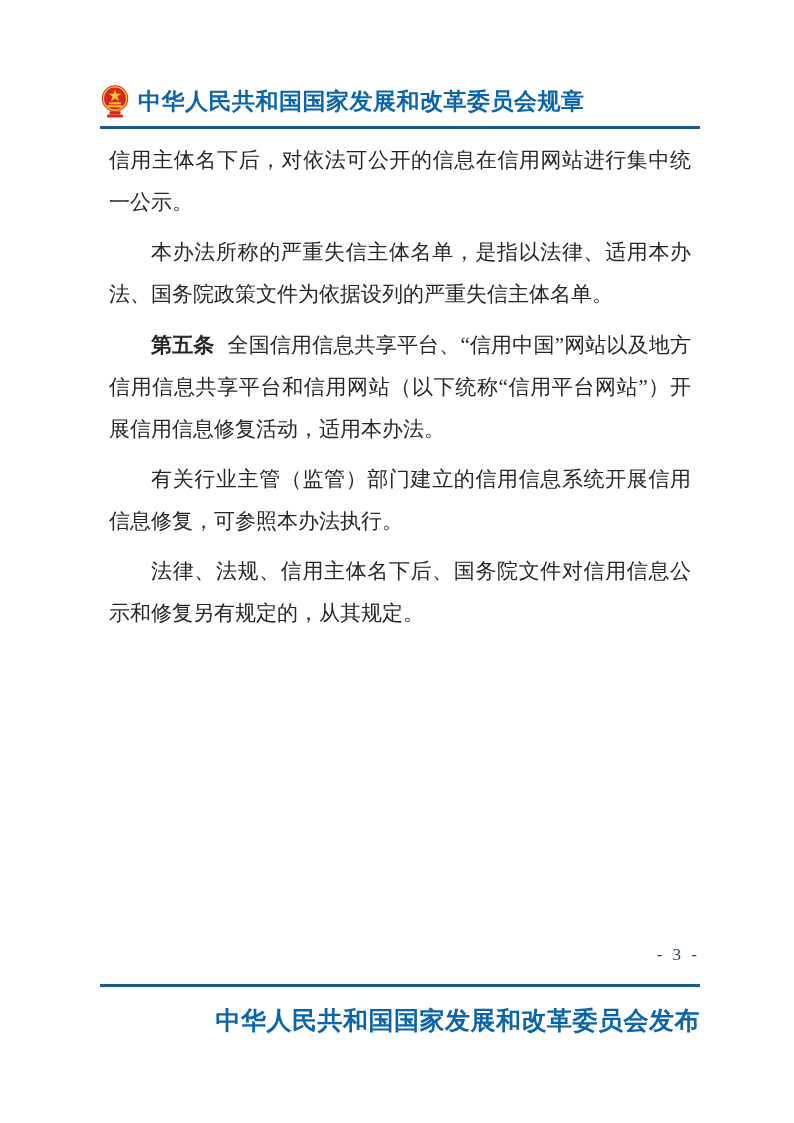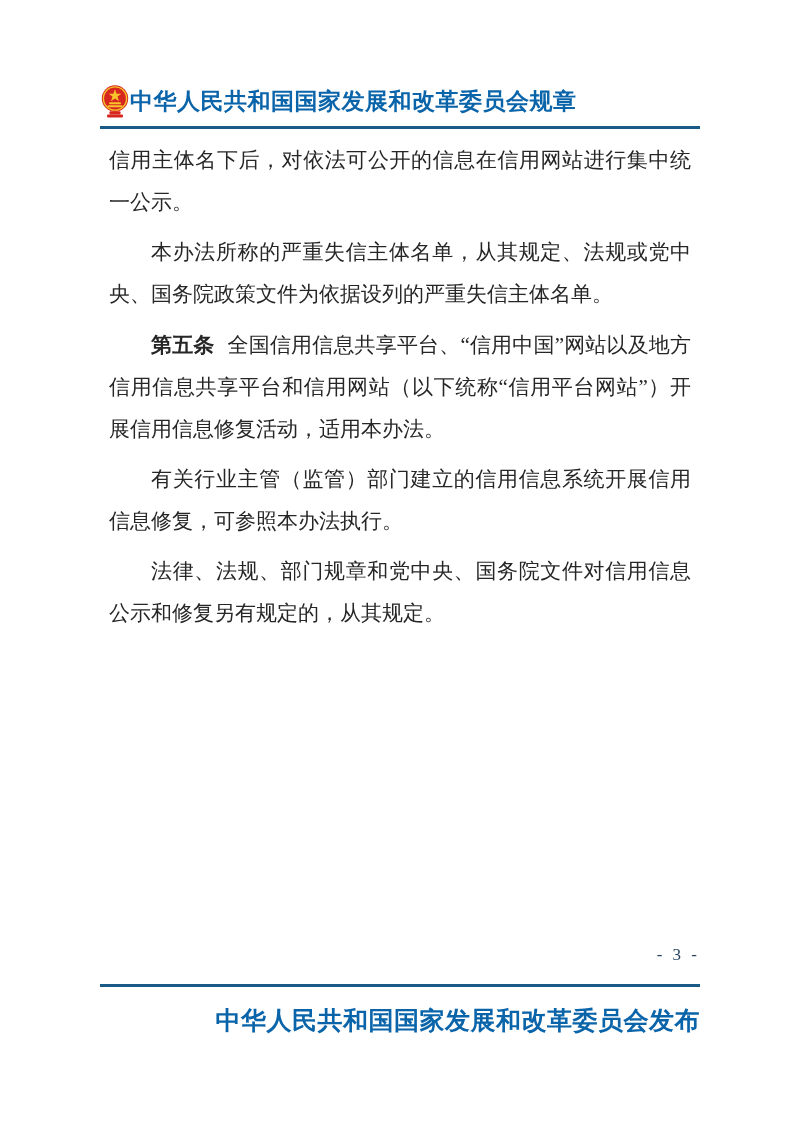--- a/index.html
+++ b/index.html
@@ -15,20 +15,21 @@
     position: absolute;
     left: 100px;
     width: 600px;
   }
   
   .doc-header {
     top: 80px;
     height: 42px;
     display: flex;
     align-items: center;
+    gap: 8px;
   }
   .emblem {
     width: 30px;
     height: 34px;
     flex: 0 0 auto;
     display: block;
   }
   .doc-header-title {
     font-family: "Liberation Sans", "DejaVu Sans", sans-serif;
     font-weight: bold;
@@ -95,21 +96,21 @@
     <rect x="7.5" y="21.2" width="15" height="2" rx="1" fill="#f8c42c"></rect>
     <rect x="9.5" y="27.2" width="11" height="3.2" rx="1" fill="#d6261f"></rect>
     <rect x="7" y="30.6" width="16" height="3" rx="1" fill="#d6261f"></rect>
   </svg>
   <span class="doc-header-title">中华人民共和国国家发展和改革委员会规章</span>
 </div>
 <div class="rule rule-top"></div>
 
 <div class="content-col doc-body" id="doc-body">
     <p class="no-indent"><span>信用主体名下后，对依法可公开的信息在信用网站进行集中统一公示。</span></p>
-    <p><span>本办法所称的严重失信主体名单，从其规定、法规或党中央、国务院政策文件为依据设列的严重失信主体名单。</span></p>
+    <p><span>本办法所称的严重失信主体名单，是指以法律、适用本办法、国务院政策文件为依据设列的严重失信主体名单。</span></p>
     <p><span class="article-label">第五条</span><span>全国信用信息共享平台、“信用中国”网站以及地方信用信息共享平台和信用网站（以下统称“信用平台网站”）开展信用信息修复活动，适用本办法。</span></p>
     <p><span>有关行业主管（监管）部门建立的信用信息系统开展信用信息修复，可参照本办法执行。</span></p>
-    <p><span>法律、法规、部门规章和党中央、国务院文件对信用信息公示和修复另有规定的，从其规定。</span></p>
+    <p><span>法律、法规、信用主体名下后、国务院文件对信用信息公示和修复另有规定的，从其规定。</span></p>
   </div>
 
 <div class="content-col page-number">- 3 -</div>
 <div class="rule rule-bottom"></div>
 <div class="content-col doc-footer-publisher">中华人民共和国国家发展和改革委员会发布</div>
 
 </body></html>

